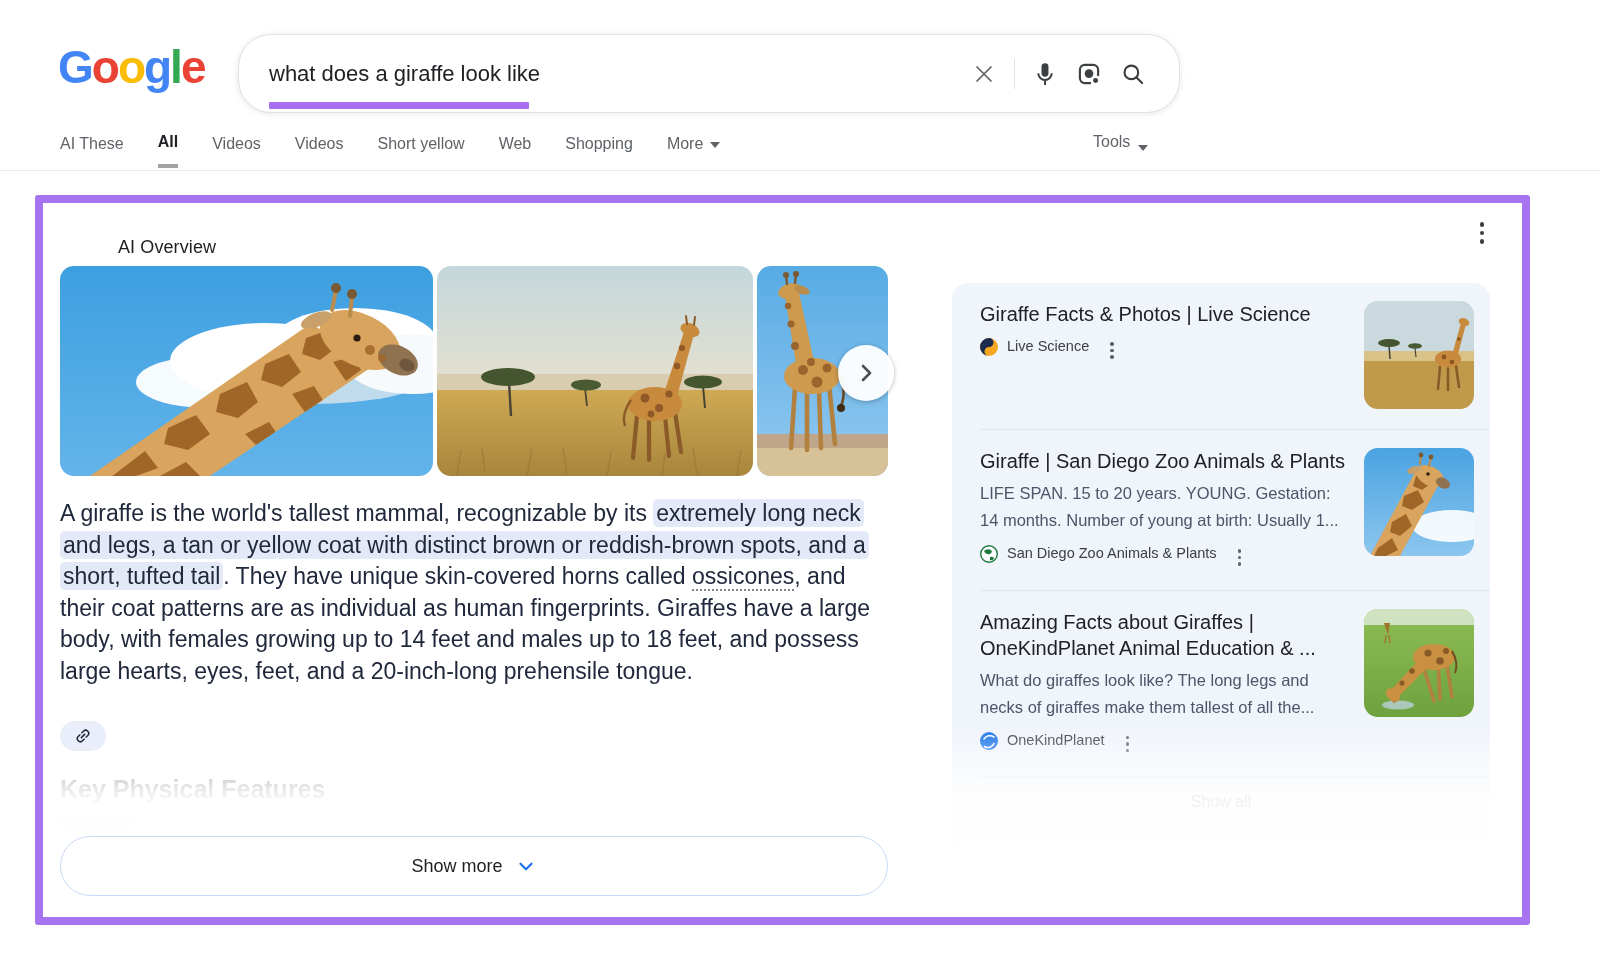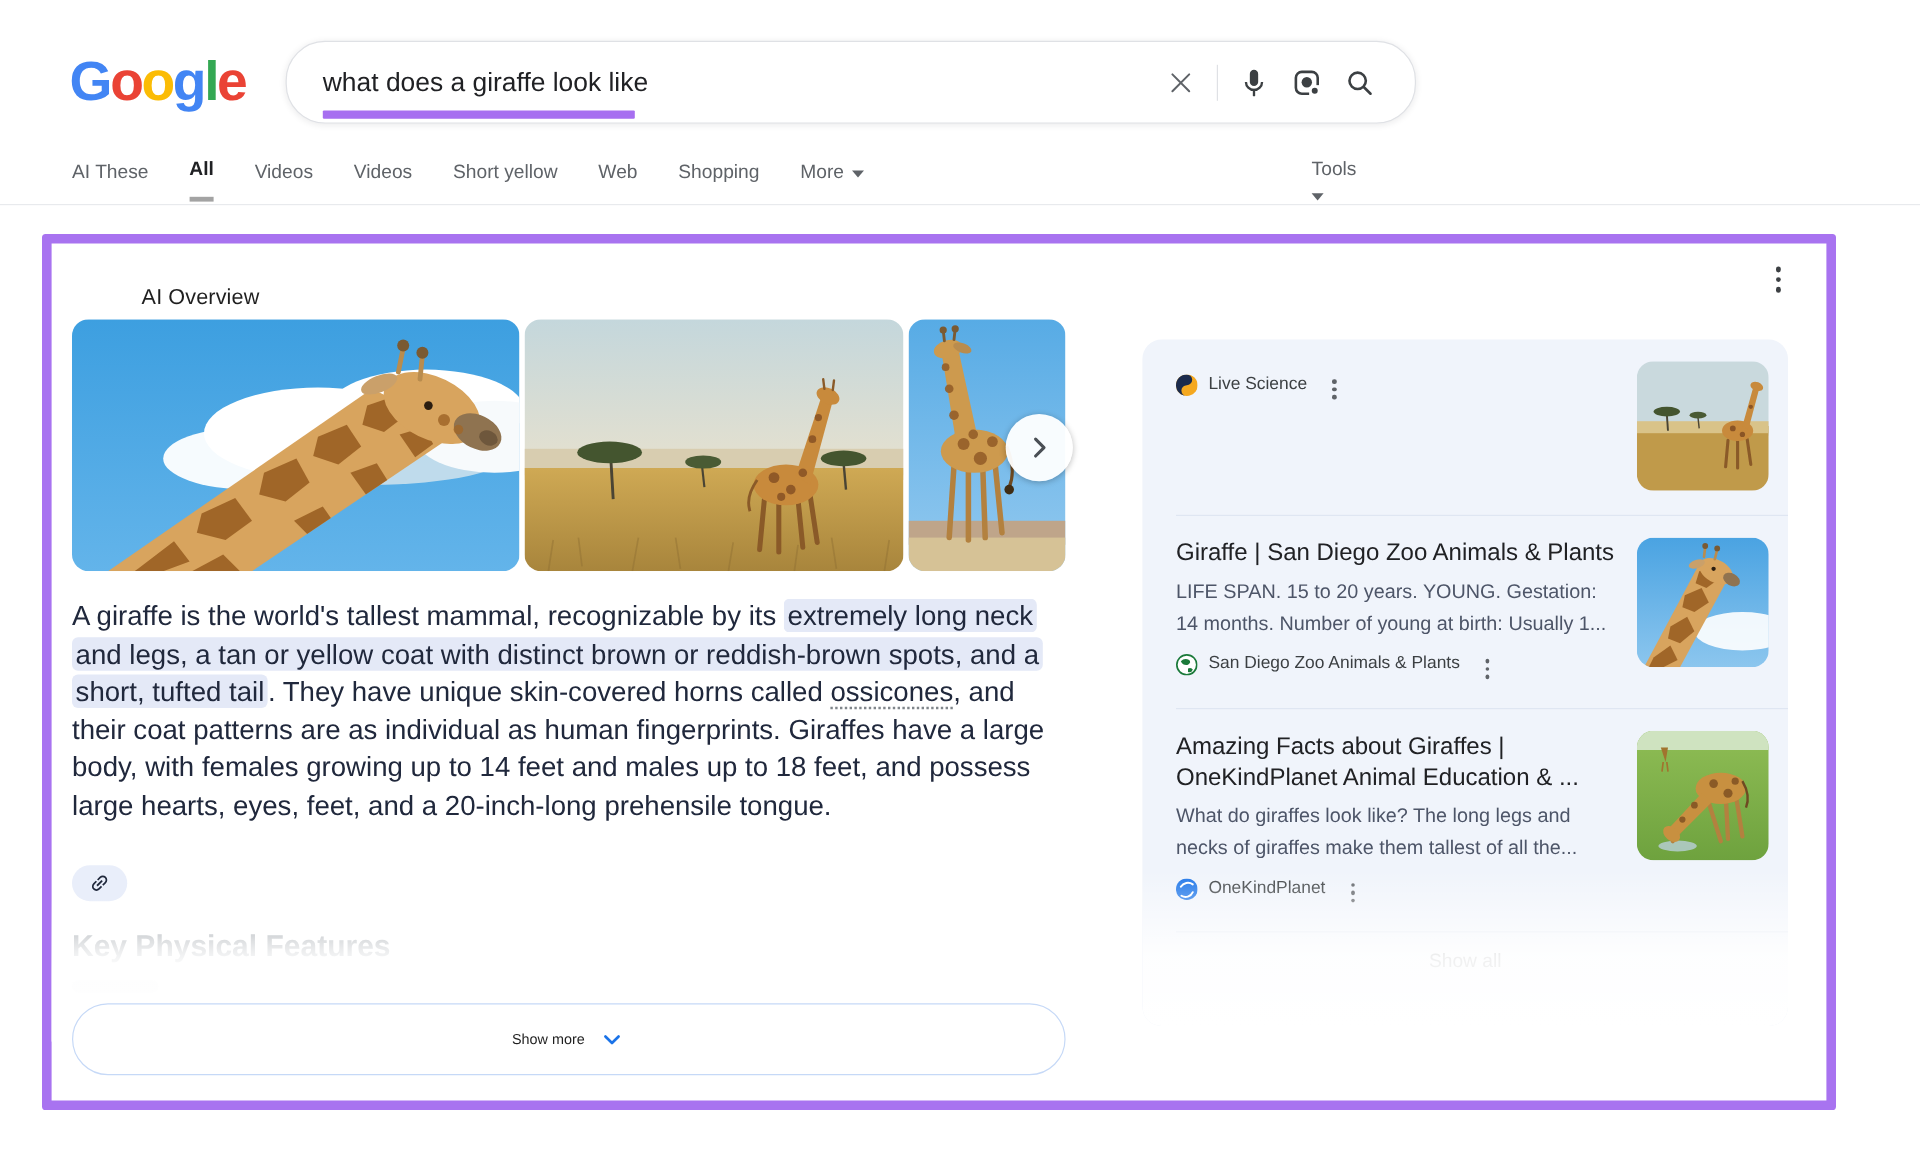--- a/index.html
+++ b/index.html
@@ -4,33 +4,33 @@
 <style>
   * { margin:0; padding:0; box-sizing:border-box; }
   html,body { background:#fff; }
   body { font-family:"Liberation Sans", sans-serif; }
   .page { position:relative; width:1600px; height:978px; background:#fff; overflow:hidden; }
 
   
   .logo { position:absolute; left:58px; top:40px; font-size:46px; font-weight:bold; letter-spacing:-2px; user-select:none;text-align:center; }
   .c-blue{color:#4285F4}.c-red{color:#EA4335}.c-yellow{color:#FBBC05}.c-green{color:#34A853}
 
-  .searchbar { position:absolute; left:238px; top:34px; width:942px; height:69px;
+  .searchbar { position:absolute; left:238px; top:34px; width:942px; height:79px;
     border:1px solid #dfe1e5; border-radius:33px; background:#fff;
     box-shadow:0 1px 6px rgba(32,33,36,.10); display:flex; align-items:center; }
   .query { flex:1; padding-left:30px; font-size:22px; color:#202124; white-space:nowrap; overflow:hidden; }
   .query-underline { position:absolute; left:30px; bottom:3px; width:260px; height:7px; background:#a76ff0; border-radius:1px; }
   .sb-icons { display:flex; align-items:center; padding-right:24px; }
   .sb-btn { width:44px; height:44px; display:flex; align-items:center; justify-content:center; cursor:pointer; }
   .sb-divider { width:1px; height:30px; background:#dfe1e5; margin:0 8px; }
 
   .tabs { position:absolute; left:60px; top:133px; display:flex; gap:34px; font-size:16px; color:#5f6368; }
   .tab { padding-bottom:13px; cursor:pointer; display:flex; align-items:center; gap:7px; }
   .tab.active { color:#202124; font-weight:bold; border-bottom:4px solid #a3a3a3; }
-  .tools { position:absolute; left:1093px; top:133px; font-size:16px; color:#5f6368; display:flex; align-items:flex-start; gap:8px; cursor:pointer;flex-direction:column; }
+  .tools { position:absolute; left:1093px; top:133px; font-size:16px; color:#5f6368; display:flex; align-items:flex-end; gap:8px; cursor:pointer; }
   .header-rule { position:absolute; left:0; top:170px; width:1600px; height:1px; background:#e8eaed; }
   .caret { width:0; height:0; border-left:5px solid transparent; border-right:5px solid transparent; border-top:6px solid #5f6368; margin-top:2px; }
 
   
   .ai-frame { position:absolute; left:35px; top:195px; width:1495px; height:730px;
     border:8px solid #a873f0; border-radius:3px; background:#fff; }
 
   .ai-head { position:absolute; left:19px; top:30px; display:flex; align-items:center; gap:28px;text-align:center; }
   .ai-title { font-size:18px; font-weight:500; color:#1f1f1f; letter-spacing:.1px; }
   .kebab { position:absolute; right:26px; top:16px; width:28px; height:28px; display:flex; flex-direction:column; align-items:center; justify-content:center; gap:4px; cursor:pointer; }
@@ -53,21 +53,21 @@
 
   .faded-heading { position:absolute; left:17px; top:572px; font-size:25px; font-weight:bold; color:#9aa0a6;
     -webkit-mask-image:linear-gradient(to bottom, rgba(0,0,0,.85), rgba(0,0,0,.25));
     mask-image:linear-gradient(to bottom, rgba(0,0,0,.85), rgba(0,0,0,.25)); }
   .faded-skeleton { position:absolute; left:17px; top:614px; width:72px; height:10px; border-radius:5px; background:#dfe3ea; opacity:.6; }
   .left-fade { position:absolute; left:0; top:545px; width:868px; height:120px; pointer-events:none;
     background:linear-gradient(to bottom, rgba(255,255,255,0) 0%, rgba(255,255,255,.92) 55%, #fff 100%); }
 
   .show-more { position:absolute; left:17px; top:633px; width:828px; height:60px; border-radius:30px;
     border:1px solid #c6d9f7; background:#fff; display:flex; align-items:center; justify-content:center; gap:12px;
-    font-size:12px; color:#1f1f1f; cursor:pointer; }
+    font-size:18px; color:#1f1f1f; cursor:pointer; }
 
   
   .sidebar { position:absolute; left:909px; top:80px; width:538px; height:572px; background:#f0f4fb; border-radius:16px; overflow:hidden; }
   .src-card { display:flex; gap:16px; padding:18px 16px 20px 28px; cursor:pointer; }
   .src-main { flex:1; min-width:0; }
   .src-title { font-size:20px; line-height:26px; color:#202124; }
   .src-snippet { margin-top:6px; font-size:16.5px; line-height:27px; color:#4d5568; }
   .src-meta { margin-top:11px; display:flex; align-items:flex-start; gap:9px; }
   .src-name { font-size:14.5px; color:#3c4043; }
   .src-kebab { display:flex; flex-direction:column; gap:3px; margin-left:8px; padding:4px; cursor:pointer; }
@@ -329,20 +329,21 @@
       <span>Show more</span>
       <svg width="22" height="22" viewBox="0 0 24 24">
         <path d="M6 9.5 L12 15.5 L18 9.5" fill="none" stroke="#1a73e8" stroke-width="2.4" stroke-linecap="round" stroke-linejoin="round"></path>
       </svg>
     </div>
 
     <div class="sidebar">
 
       <div class="src-card">
         <div class="src-main">
+          <div class="src-title">Giraffe Facts &amp; Photos | Live Science</div>
           <div class="src-meta">
             <svg width="18" height="18" viewBox="0 0 18 18">
               <circle cx="9" cy="9" r="9" fill="#f5a81f"></circle>
               <path d="M9 0 a9 9 0 0 0 -9 9 a9 9 0 0 0 9 9 a4.5 4.5 0 0 1 0 -9 a4.5 4.5 0 0 0 0 -9 z" fill="#1b2b4d"></path>
             </svg>
             <span class="src-name">Live Science</span>
             <span class="src-kebab">
                 <span></span>
                 <span></span>
                 <span></span>

